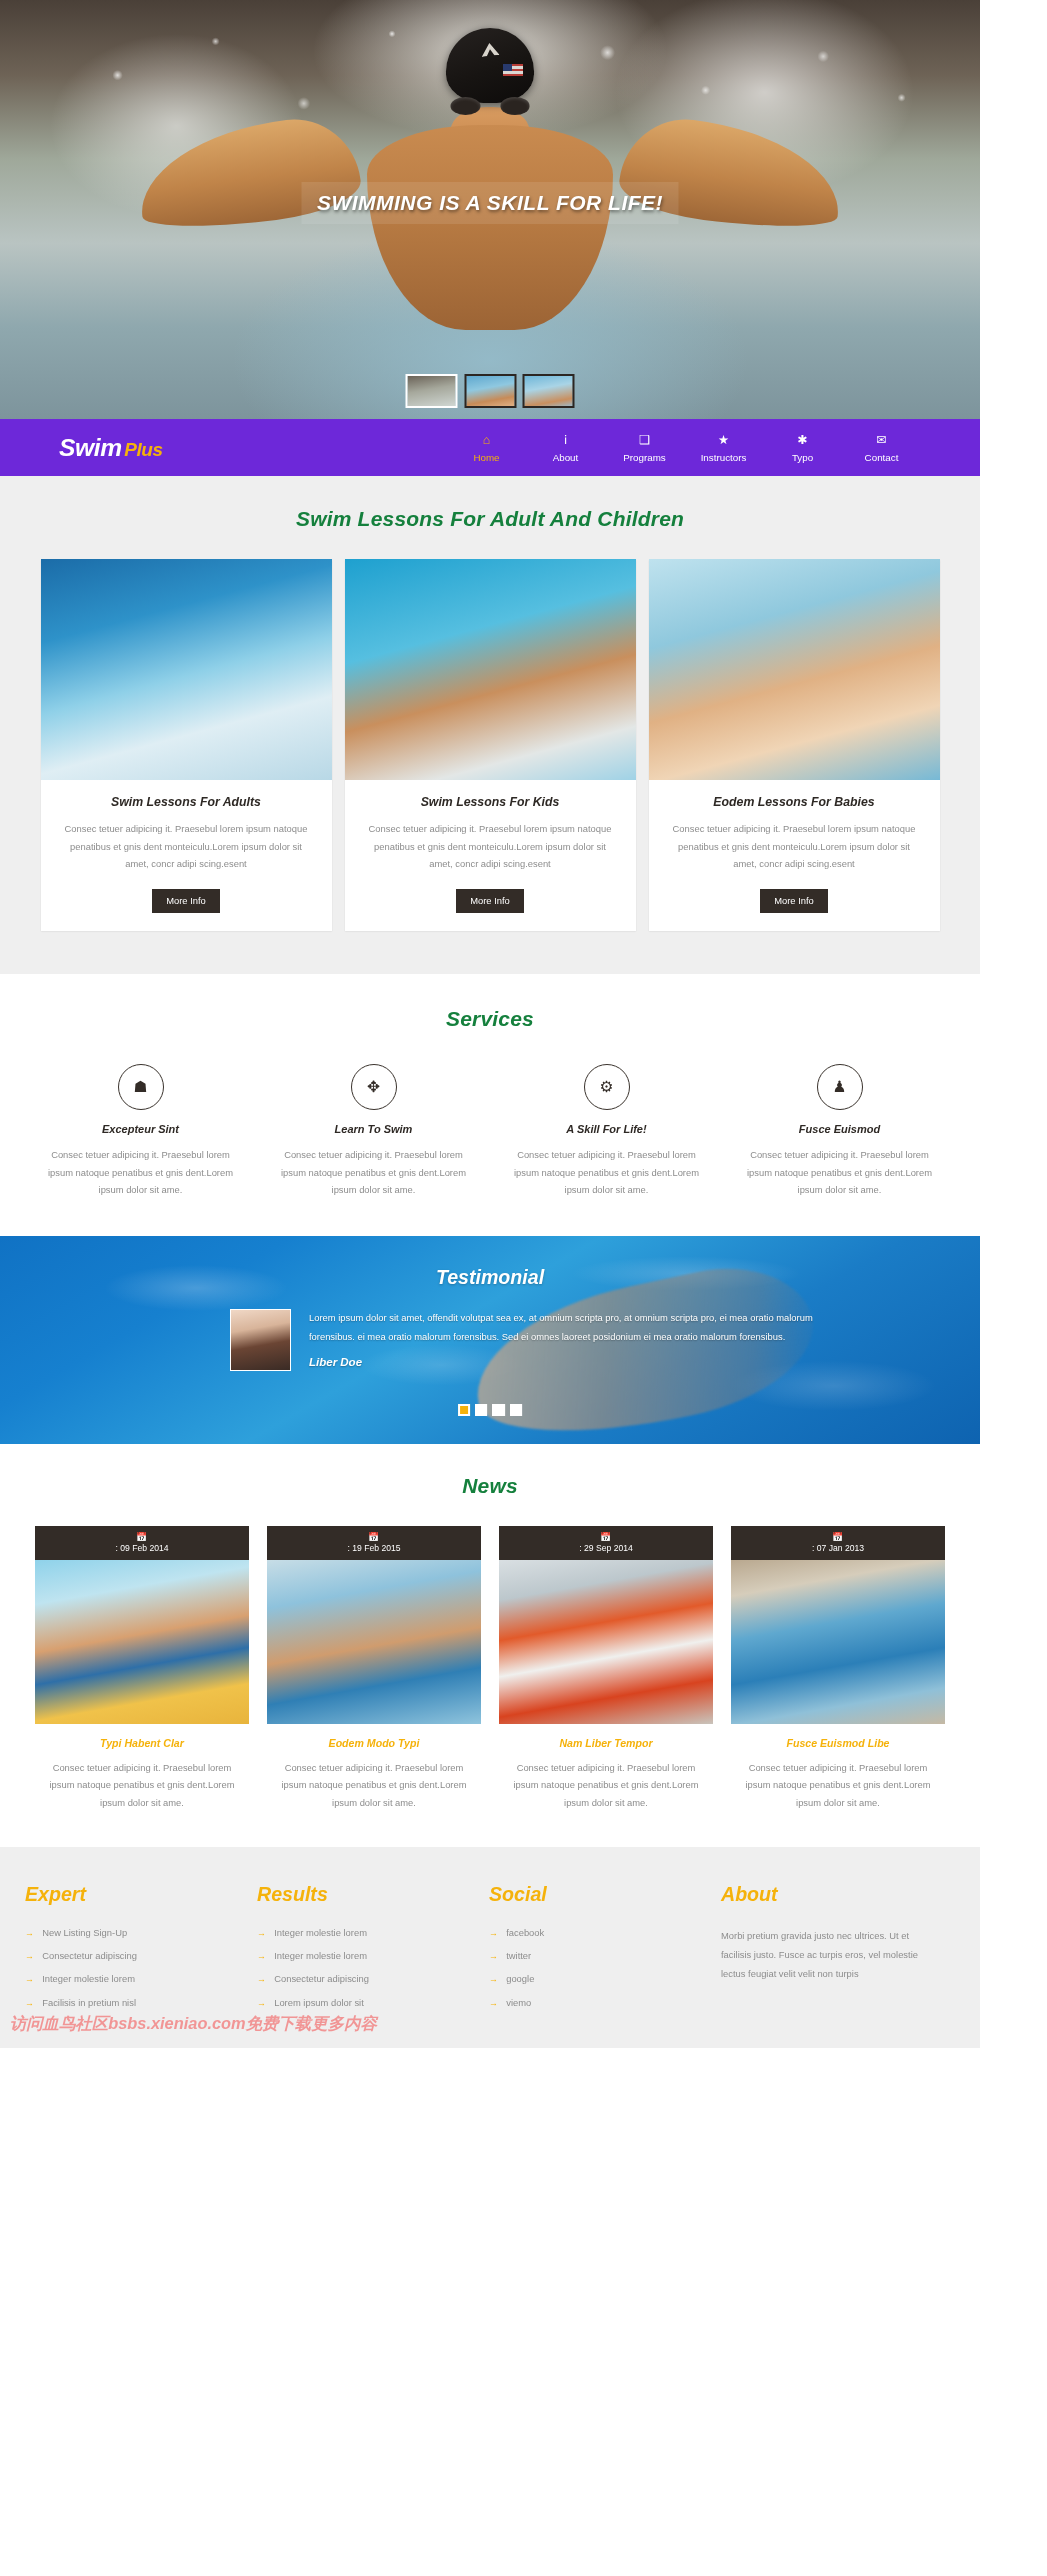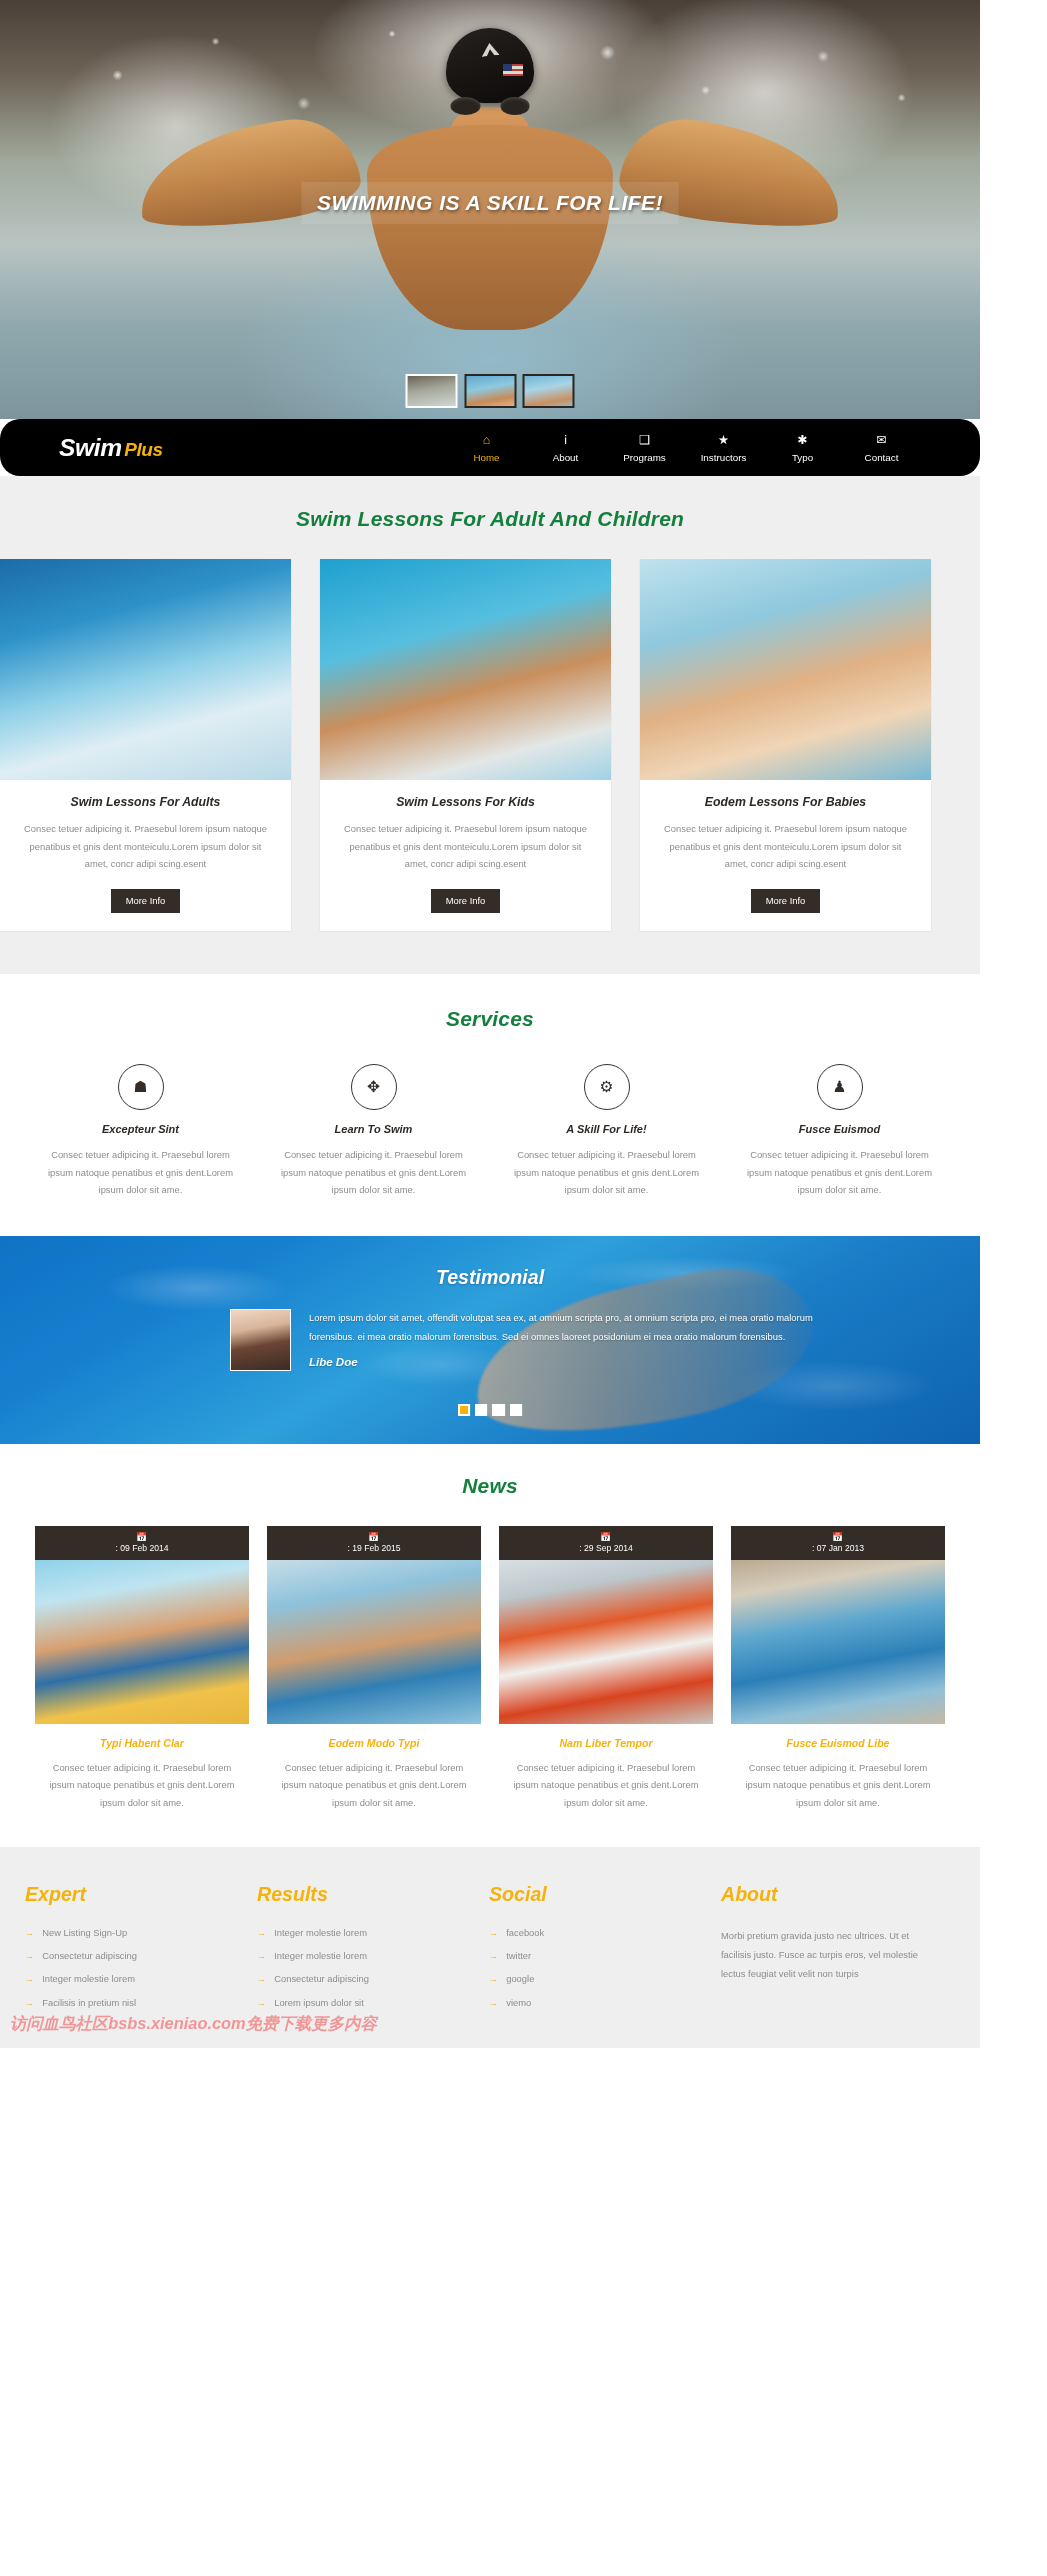--- a/index.html
+++ b/index.html
@@ -129,27 +129,26 @@
     border: 2.5px solid #ffffff;
     background-size: cover;
     cursor: pointer;
   }
   .thumb.t1 { background: linear-gradient(170deg,#6a6257 0%,#a6a89c 45%,#cfd6d2 100%); border-color:#ffffff; }
   .thumb.t2 { background: linear-gradient(170deg,#5fa8cf 0%,#8fc8e0 40%,#c78b58 75%,#e0b186 100%); border-color:#2c2622; }
   .thumb.t3 { background: linear-gradient(170deg,#6fb6d8 0%,#a9d4e6 40%,#c98f5f 80%,#9fb7c4 100%); border-color:#2c2622; }
 
   
   .nav {
-    background: #000000;
+    background: #6d28d9;
     height: 57px;
     display: flex;
     align-items: center;
     justify-content: space-between;
     padding: 12px 59px;
-    border-radius: 20px;
   }
   .logo {
     font-size: 24.6px;
     font-weight: 700;
     font-style: italic;
     color: #ffffff;
     font-family: "Liberation Sans", sans-serif;
     letter-spacing: -0.4px;
   }
   .logo .plus { color: #f5b20b; font-size: 19px; margin-left: 2.5px; }
@@ -174,21 +173,21 @@
     color: #15803d;
     font-size: 21px;
     font-weight: 700;
     font-style: italic;
     font-family: "Liberation Sans Narrow", "Liberation Sans", sans-serif;
     letter-spacing: 0.2px;
   }
   .lessons { background: #efefef; padding: 31px 0 43px; }
   .lessons .sec-title { margin-bottom: 28px; }
   .cards {
-    display: flex; gap: 29px;
+    display: flex; justify-content: center; gap: 13px;
   }
   .card {
     width: 291px;
     background: #ffffff;
     box-shadow: 0 0.8px 1.6px rgba(0,0,0,0.10);
     padding-bottom: 18px;
   }
   .card-photo { height: 221px; width: 100%; }
   .cp1 { background: linear-gradient(165deg,#1b6ca8 0%,#2e92c9 28%,#8fd0e8 52%,#dfeef4 72%,#b8d8e6 100%); }
   .cp2 { background: linear-gradient(165deg,#1ea0cf 0%,#56bfe0 35%,#c98f5d 58%,#e3e7e6 82%,#9fd2e6 100%); }
@@ -540,21 +539,21 @@
 
   <section class="testimonial">
     <div class="tm-water"></div>
     <div class="tm-swimmer"></div>
     <div class="tm-inner">
       <h2 class="tm-title">Testimonial</h2>
       <div class="tm-body">
         <div class="tm-avatar"></div>
         <div class="tm-text">
           <p>Lorem ipsum dolor sit amet, offendit volutpat sea ex, at omnium scripta pro, at omnium scripta pro, ei mea oratio malorum forensibus. ei mea oratio malorum forensibus. Sed ei omnes laoreet posidonium ei mea oratio malorum forensibus.</p>
-          <div class="tm-name">Libe Doe</div>
+          <div class="tm-name">Liber Doe</div>
         </div>
       </div>
     </div>
     <div class="tm-dots">
       <div class="tm-dot active"></div>
       <div class="tm-dot"></div>
       <div class="tm-dot"></div>
       <div class="tm-dot"></div>
     </div>
   </section>

